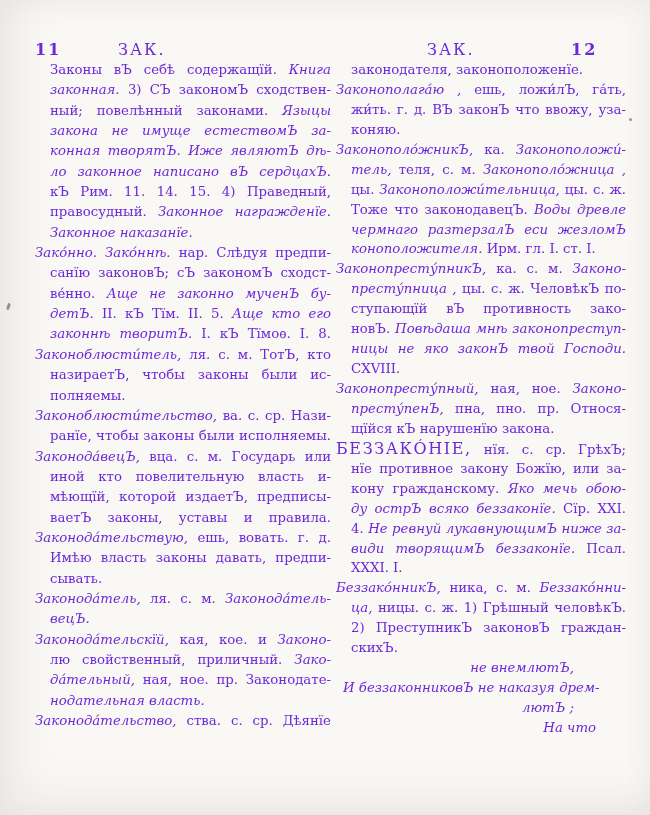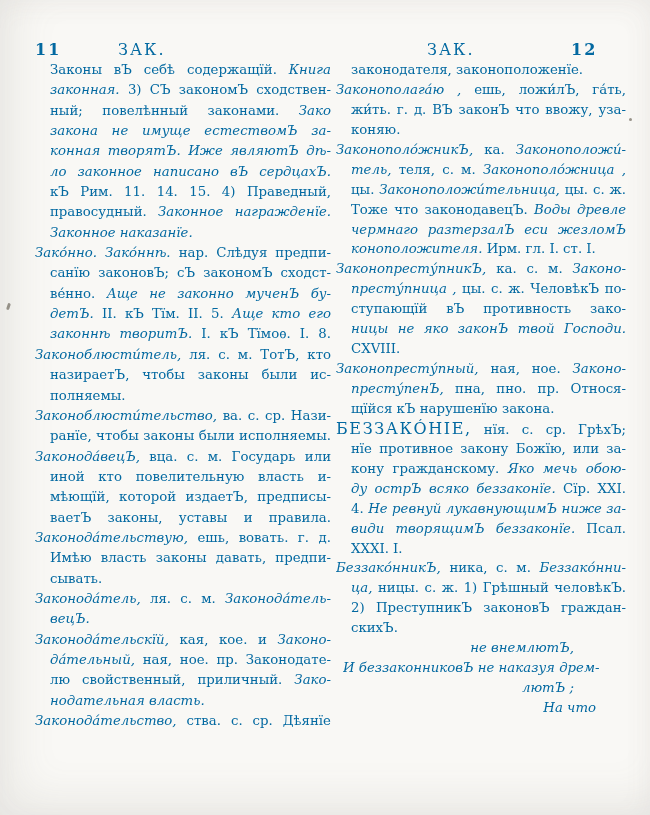--- a/index.html
+++ b/index.html
@@ -1,21 +1,21 @@
 <!DOCTYPE html>
 <html><head>
 <meta charset="utf-8">
 <style>
   html,body{margin:0;padding:0;background:#d8d5cf;}
   .page{
     position:relative;
     width:650px;height:815px;
     background:#f9f8f5;
     font-family:"DejaVu Serif", serif;
-    color:#0369a1;
+    color:#6d28d9;
     overflow:hidden;
   }
   .page::after{
     content:"";position:absolute;inset:0;pointer-events:none;
     box-shadow: inset 16px -16px 42px rgba(110,105,95,0.10),
                 inset -4px 6px 26px rgba(110,105,95,0.05);
   }
   .hdr{position:absolute;top:40px;font-size:16px;letter-spacing:1px;white-space:nowrap;}
   .pagenum{font-weight:bold;letter-spacing:2px;}
   #pn-left{left:35px;}
@@ -57,21 +57,21 @@
 
 <div class="page">
   <span class="hdr pagenum" id="pn-left">11</span>
   <span class="hdr" id="rt-left">ЗАК.</span>
   <span class="hdr" id="rt-right">ЗАК.</span>
   <span class="hdr pagenum" id="pn-right">12</span>
 
   <div class="col left">
       <div class="line cont"><span class="r">Законы вЪ себѣ содержащїй. </span><span class="i">Книга</span></div>
       <div class="line cont"><span class="i">законная.</span><span class="r"> 3) СЪ закономЪ сходствен-</span></div>
-      <div class="line cont"><span class="r">ный; повелѣнный законами. </span><span class="i">Зако</span></div>
+      <div class="line cont"><span class="r">ный; повелѣнный законами. </span><span class="i">Языцы</span></div>
       <div class="line cont"><span class="i">закона не имуще естествомЪ за-</span></div>
       <div class="line cont"><span class="i">конная творятЪ. Иже являютЪ дѣ-</span></div>
       <div class="line cont"><span class="i">ло законное написано вЪ сердцахЪ.</span></div>
       <div class="line cont"><span class="r">кЪ Рим. 11. 14. 15. 4) Праведный,</span></div>
       <div class="line cont"><span class="r">правосудный. </span><span class="i">Законное награжденїе.</span></div>
       <div class="line cont end"><span class="i">Законное наказанїе.</span></div>
       <div class="line entry"><span class="i">Зако́нно. Зако́ннѣ.</span><span class="r"> нар. Слѣдуя предпи-</span></div>
       <div class="line cont"><span class="r">санїю законовЪ; сЪ закономЪ сходст-</span></div>
       <div class="line cont"><span class="r">ве́нно. </span><span class="i">Аще не законно мученЪ бу-</span></div>
       <div class="line cont"><span class="i">детЪ.</span><span class="r"> II. кЪ Тїм. II. 5. </span><span class="i">Аще кто его</span></div>
@@ -84,39 +84,40 @@
       <div class="line entry"><span class="i">Законода́вецЪ,</span><span class="r"> вца. с. м. Государь или</span></div>
       <div class="line cont"><span class="r">иной кто повелительную власть и-</span></div>
       <div class="line cont"><span class="r">мѣющїй, которой издаетЪ, предписы-</span></div>
       <div class="line cont"><span class="r">ваетЪ законы, уставы и правила.</span></div>
       <div class="line entry"><span class="i">Законода́тельствую,</span><span class="r"> ешь, вовать. г. д.</span></div>
       <div class="line cont"><span class="r">Имѣю власть законы давать, предпи-</span></div>
       <div class="line cont end"><span class="r">сывать.</span></div>
       <div class="line entry"><span class="i">Законода́тель,</span><span class="r"> ля. с. м. </span><span class="i">Законода́тель-</span></div>
       <div class="line cont end"><span class="i">вецЪ.</span></div>
       <div class="line entry"><span class="i">Законода́тельскїй,</span><span class="r"> кая, кое. и </span><span class="i">Законо-</span></div>
+      <div class="line cont"><span class="r">лю свойственный, приличный. </span><span class="i">Зако-</span></div>
       <div class="line cont"><span class="i">да́тельный,</span><span class="r"> ная, ное. пр. Законодате-</span></div>
-      <div class="line cont"><span class="r">лю свойственный, приличный. </span><span class="i">Зако-</span></div>
       <div class="line cont end"><span class="i">нодательная власть.</span></div>
       <div class="line entry"><span class="i">Законода́тельство,</span><span class="r"> ства. с. ср. Дѣянїе</span></div>
     </div>
   <div class="col right">
       <div class="line cont end"><span class="r">законодателя, законоположенїе.</span></div>
       <div class="line entry"><span class="i">Законополага́ю ,</span><span class="r"> ешь, ложи́лЪ, га́ть,</span></div>
       <div class="line cont"><span class="r">жи́ть. г. д. ВЪ законЪ что ввожу, уза-</span></div>
       <div class="line cont end"><span class="r">коняю.</span></div>
       <div class="line entry"><span class="i">Законополо́жникЪ,</span><span class="r"> ка. </span><span class="i">Законоположи́-</span></div>
       <div class="line cont"><span class="i">тель,</span><span class="r"> теля, с. м. </span><span class="i">Законополо́жница ,</span></div>
       <div class="line cont"><span class="r">цы. </span><span class="i">Законоположи́тельница,</span><span class="r"> цы. с. ж.</span></div>
       <div class="line cont"><span class="r">Тоже что законодавецЪ. </span><span class="i">Воды древле</span></div>
       <div class="line cont"><span class="i">чермнаго разтерзалЪ еси жезломЪ за-</span></div>
       <div class="line cont end"><span class="i">коноположителя.</span><span class="r"> Ирм. гл. I. ст. I.</span></div>
       <div class="line entry"><span class="i">Законопресту́пникЪ,</span><span class="r"> ка. с. м. </span><span class="i">Законо-</span></div>
       <div class="line cont"><span class="i">престу́пница ,</span><span class="r"> цы. с. ж. ЧеловѣкЪ по-</span></div>
       <div class="line cont"><span class="r">ступающїй вЪ противность зако-</span></div>
+      <div class="line cont"><span class="r">новЪ. </span><span class="i">Повѣдаша мнѣ законопреступ-</span></div>
       <div class="line cont"><span class="i">ницы не яко законЪ твой Господи.</span></div>
       <div class="line cont end"><span class="r">CXVIII.</span></div>
       <div class="line entry"><span class="i">Законопресту́пный,</span><span class="r"> ная, ное. </span><span class="i">Законо-</span></div>
       <div class="line cont"><span class="i">престу́пенЪ,</span><span class="r"> пна, пно. пр. Относя-</span></div>
       <div class="line cont end"><span class="r">щїйся кЪ нарушенїю закона.</span></div>
       <div class="line entry"><span class="sc">БЕЗЗАКО́НІЕ,</span><span class="r"> нїя. с. ср. ГрѣхЪ; дѣя-</span></div>
       <div class="line cont"><span class="r">нїе противное закону Божїю, или за-</span></div>
       <div class="line cont"><span class="r">кону гражданскому. </span><span class="i">Яко мечь обою-</span></div>
       <div class="line cont"><span class="i">ду острЪ всяко беззаконїе.</span><span class="r"> Сїр. XXI.</span></div>
       <div class="line cont"><span class="r">4. </span><span class="i">Не ревнуй лукавнующимЪ ниже за-</span></div>

